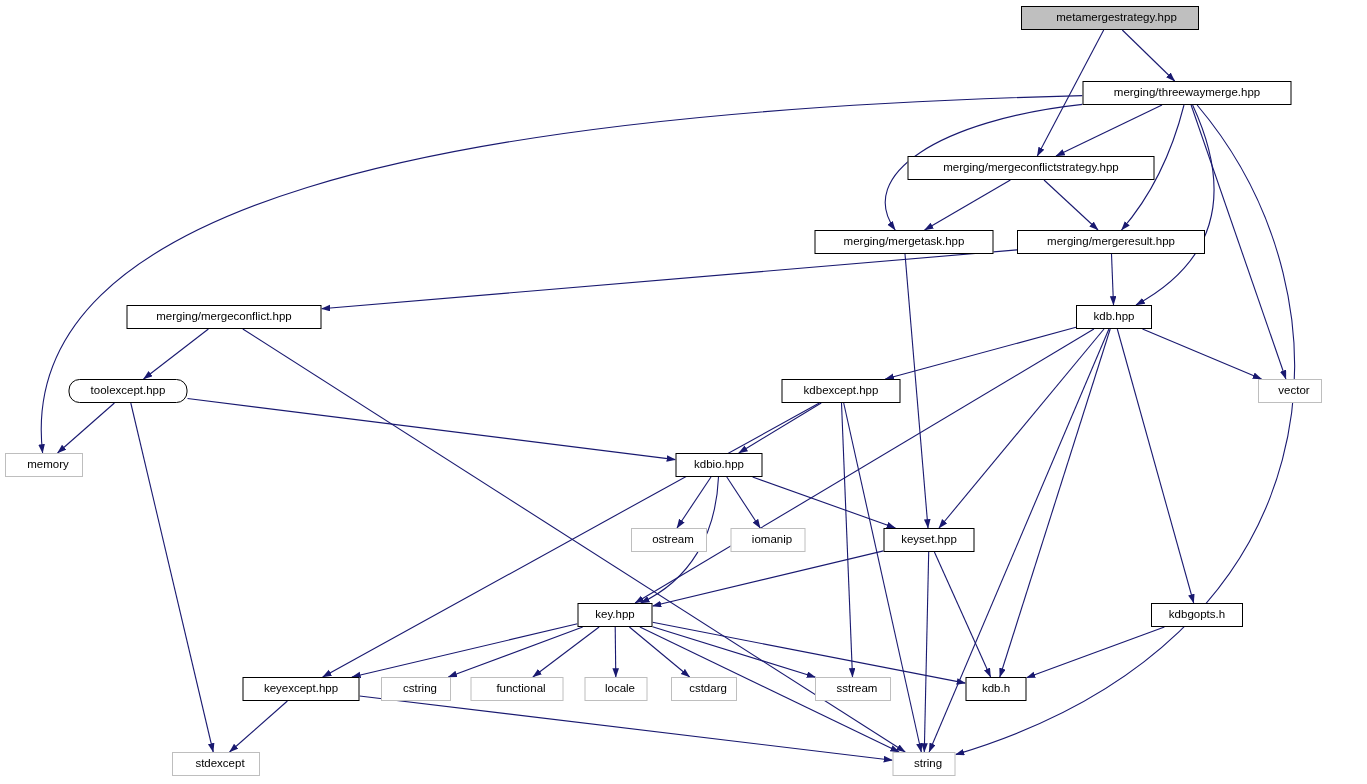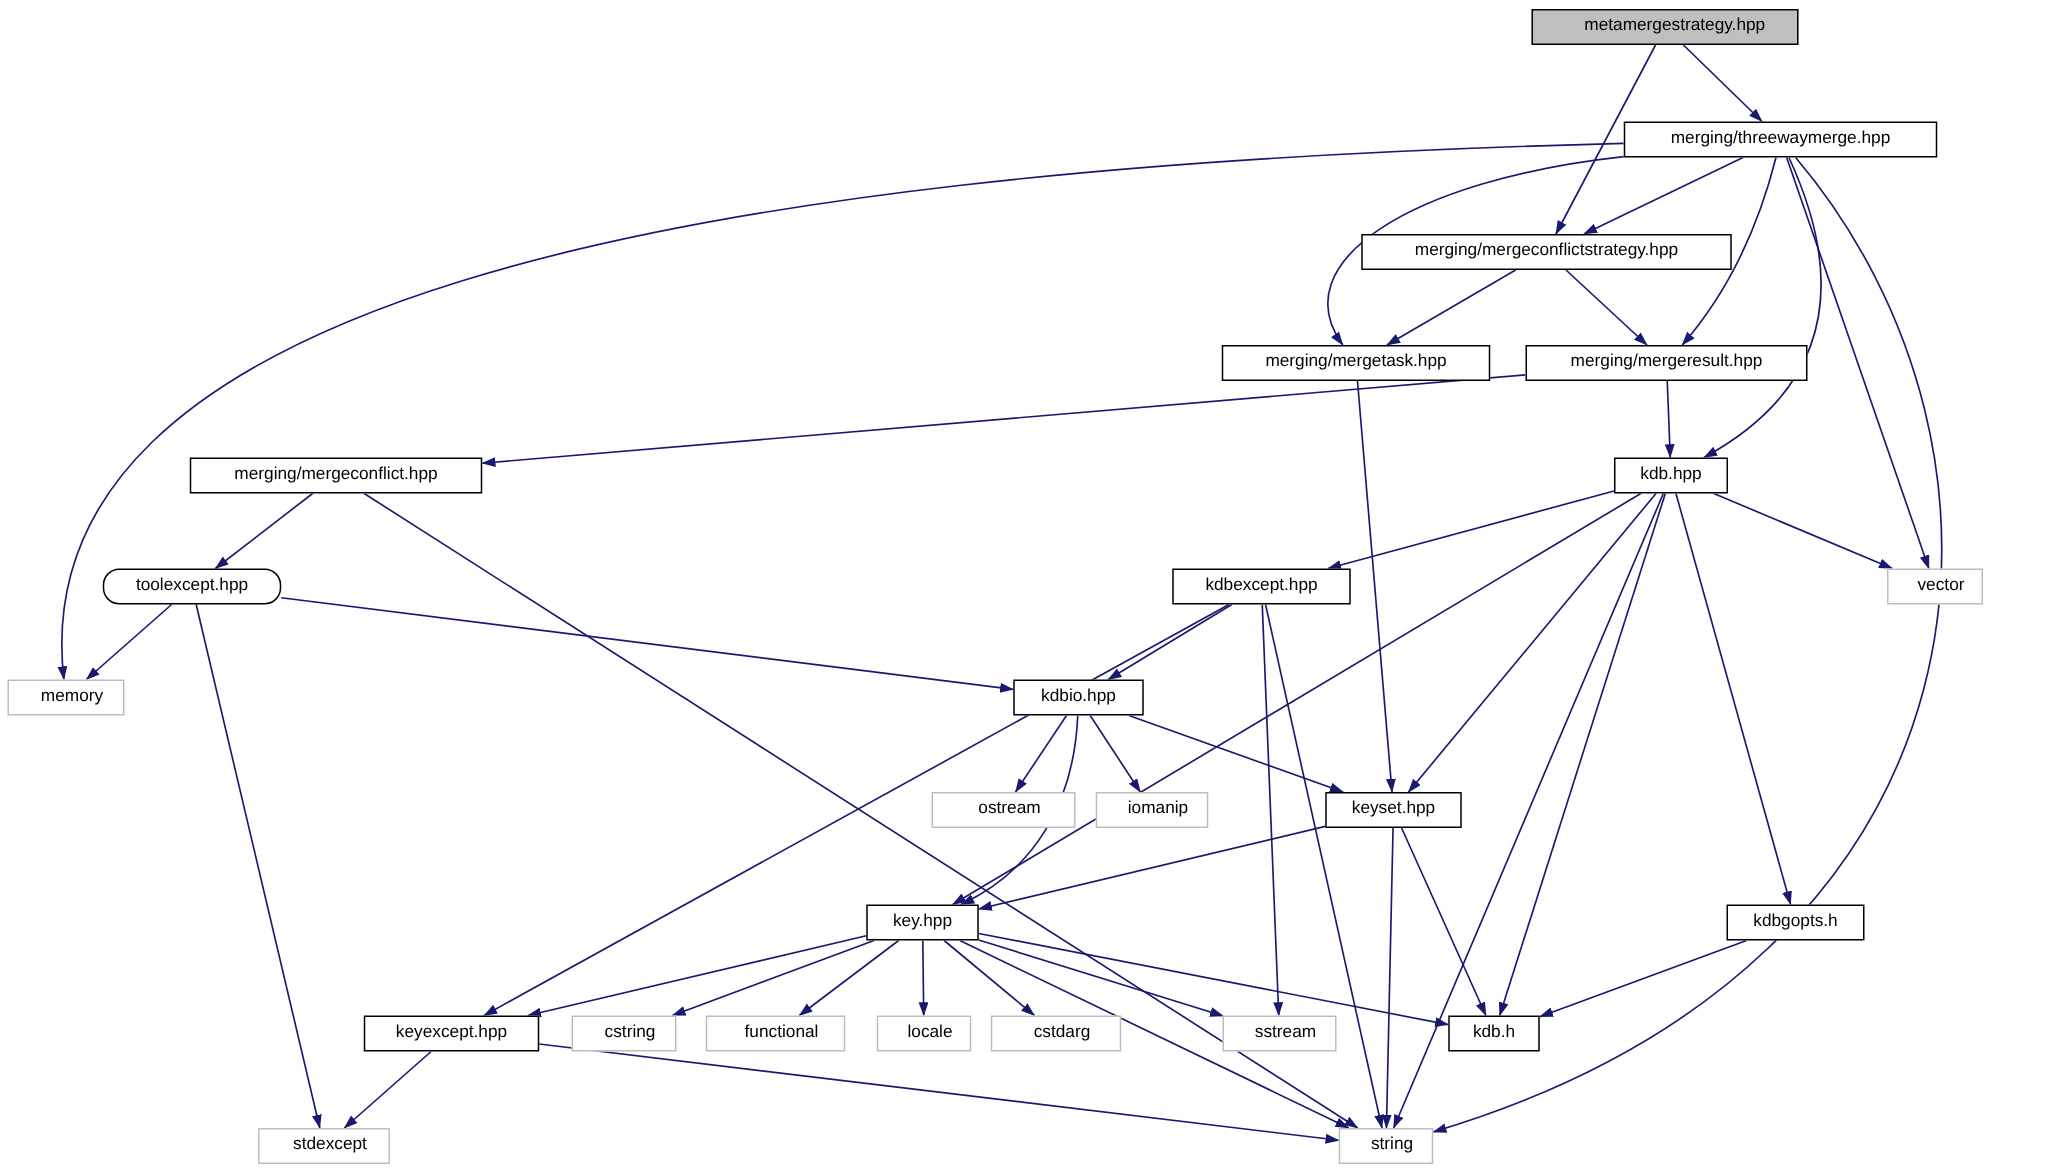--- a/index.html
+++ b/index.html
@@ -101,27 +101,27 @@
     <div class="node link" style="left: 1031px; top: 168px; width: 247px; border-color: rgb(0, 0, 0);">merging/mergeconflictstrategy.hpp</div>
     <div class="node link" style="left: 904px; top: 242px; width: 179px; border-color: rgb(0, 0, 0);">merging/mergetask.hpp</div>
     <div class="node link" style="left: 1111px; top: 242px; width: 188px; border-color: rgb(0, 0, 0);">merging/mergeresult.hpp</div>
     <div class="node link" style="left: 224px; top: 317px; width: 195px; border-color: rgb(0, 0, 0);">merging/mergeconflict.hpp</div>
     <div class="node link" style="left: 1114px; top: 317px; width: 76px; border-color: rgb(0, 0, 0);">kdb.hpp</div>
     <div class="node link" style="left: 128px; top: 391px; width: 119px; border-color: rgb(0, 0, 0); border-radius: 11px;">toolexcept.hpp</div>
     <div class="node link" style="left: 841px; top: 391px; width: 119px; border-color: rgb(0, 0, 0);">kdbexcept.hpp</div>
     <div class="node plain" style="left: 1290px; top: 391px; width: 64px; border-color: rgb(190, 190, 190);">vector</div>
     <div class="node plain" style="left: 44px; top: 465px; width: 78px; border-color: rgb(190, 190, 190);">memory</div>
     <div class="node link" style="left: 719px; top: 465px; width: 87px; border-color: rgb(0, 0, 0);">kdbio.hpp</div>
-    <div class="node plain" style="left: 669px; top: 540px; width: 96px; border-color: rgb(190, 190, 190); text-align: center;">ostream</div>
+    <div class="node plain" style="left: 669px; top: 540px; width: 76px; border-color: rgb(190, 190, 190); text-align: center;">ostream</div>
     <div class="node plain" style="left: 768px; top: 540px; width: 75px; border-color: rgb(190, 190, 190);">iomanip</div>
     <div class="node link" style="left: 929px; top: 540px; width: 91px; border-color: rgb(0, 0, 0);">keyset.hpp</div>
     <div class="node link" style="left: 615px; top: 615px; width: 75px; border-color: rgb(0, 0, 0);">key.hpp</div>
     <div class="node link" style="left: 1197px; top: 615px; width: 92px; border-color: rgb(0, 0, 0);">kdbgopts.h</div>
     <div class="node link" style="left: 301px; top: 689px; width: 117px; border-color: rgb(0, 0, 0);">keyexcept.hpp</div>
     <div class="node plain" style="left: 416px; top: 689px; width: 70px; border-color: rgb(190, 190, 190);">cstring</div>
     <div class="node plain" style="left: 517px; top: 689px; width: 93px; border-color: rgb(190, 190, 190);">functional</div>
     <div class="node plain" style="left: 616px; top: 689px; width: 63px; border-color: rgb(190, 190, 190);">locale</div>
-    <div class="node plain" style="left: 704px; top: 689px; width: 87px; border-color: rgb(190, 190, 190);">cstdarg</div>
+    <div class="node plain" style="left: 704px; top: 689px; width: 66px; border-color: rgb(190, 190, 190);">cstdarg</div>
     <div class="node plain" style="left: 853px; top: 689px; width: 76px; border-color: rgb(190, 190, 190);">sstream</div>
     <div class="node link" style="left: 996px; top: 689px; width: 61px; border-color: rgb(0, 0, 0);">kdb.h</div>
     <div class="node plain" style="left: 216px; top: 764px; width: 88px; border-color: rgb(190, 190, 190);">stdexcept</div>
     <div class="node plain" style="left: 924px; top: 764px; width: 63px; border-color: rgb(190, 190, 190);">string</div>
   </div>
 
 </body></html>

